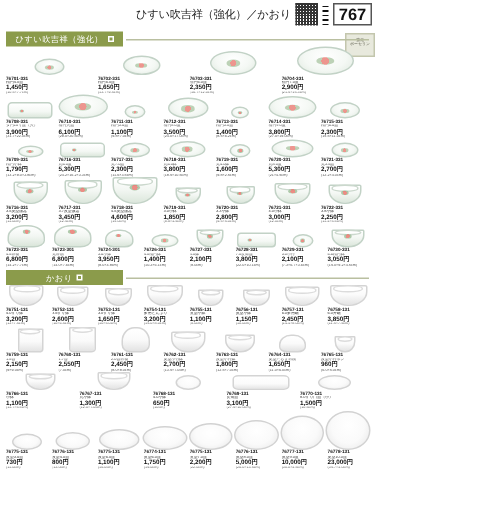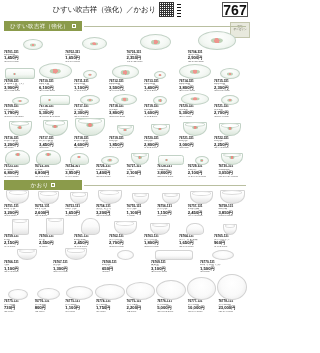--- a/index.html
+++ b/index.html
@@ -36,21 +36,21 @@
     opacity: .85;
   }
   .qr-bars {
     width: 4px; height: 15px;
     background: repeating-linear-gradient(0deg,#111 0 1px,#fff 1px 3px);
   }
   .page-number {
     min-width: 26px; height: 15px;
     border: 1px solid #555;
     display: flex; align-items: center; justify-content: center;
-    font-size: 14px; font-weight: bold; color: #111; margin-left: 38px;
+    font-size: 11px; font-weight: bold; color: #111;
   }
 
   
   .side-tab {
     position: absolute;
     right: 0; top: 22px;
     width: 20px; height: 16px;
     background: #e8e9dd;
     border: 1px solid #c3c6ad;
     font-size: 2.6px;

